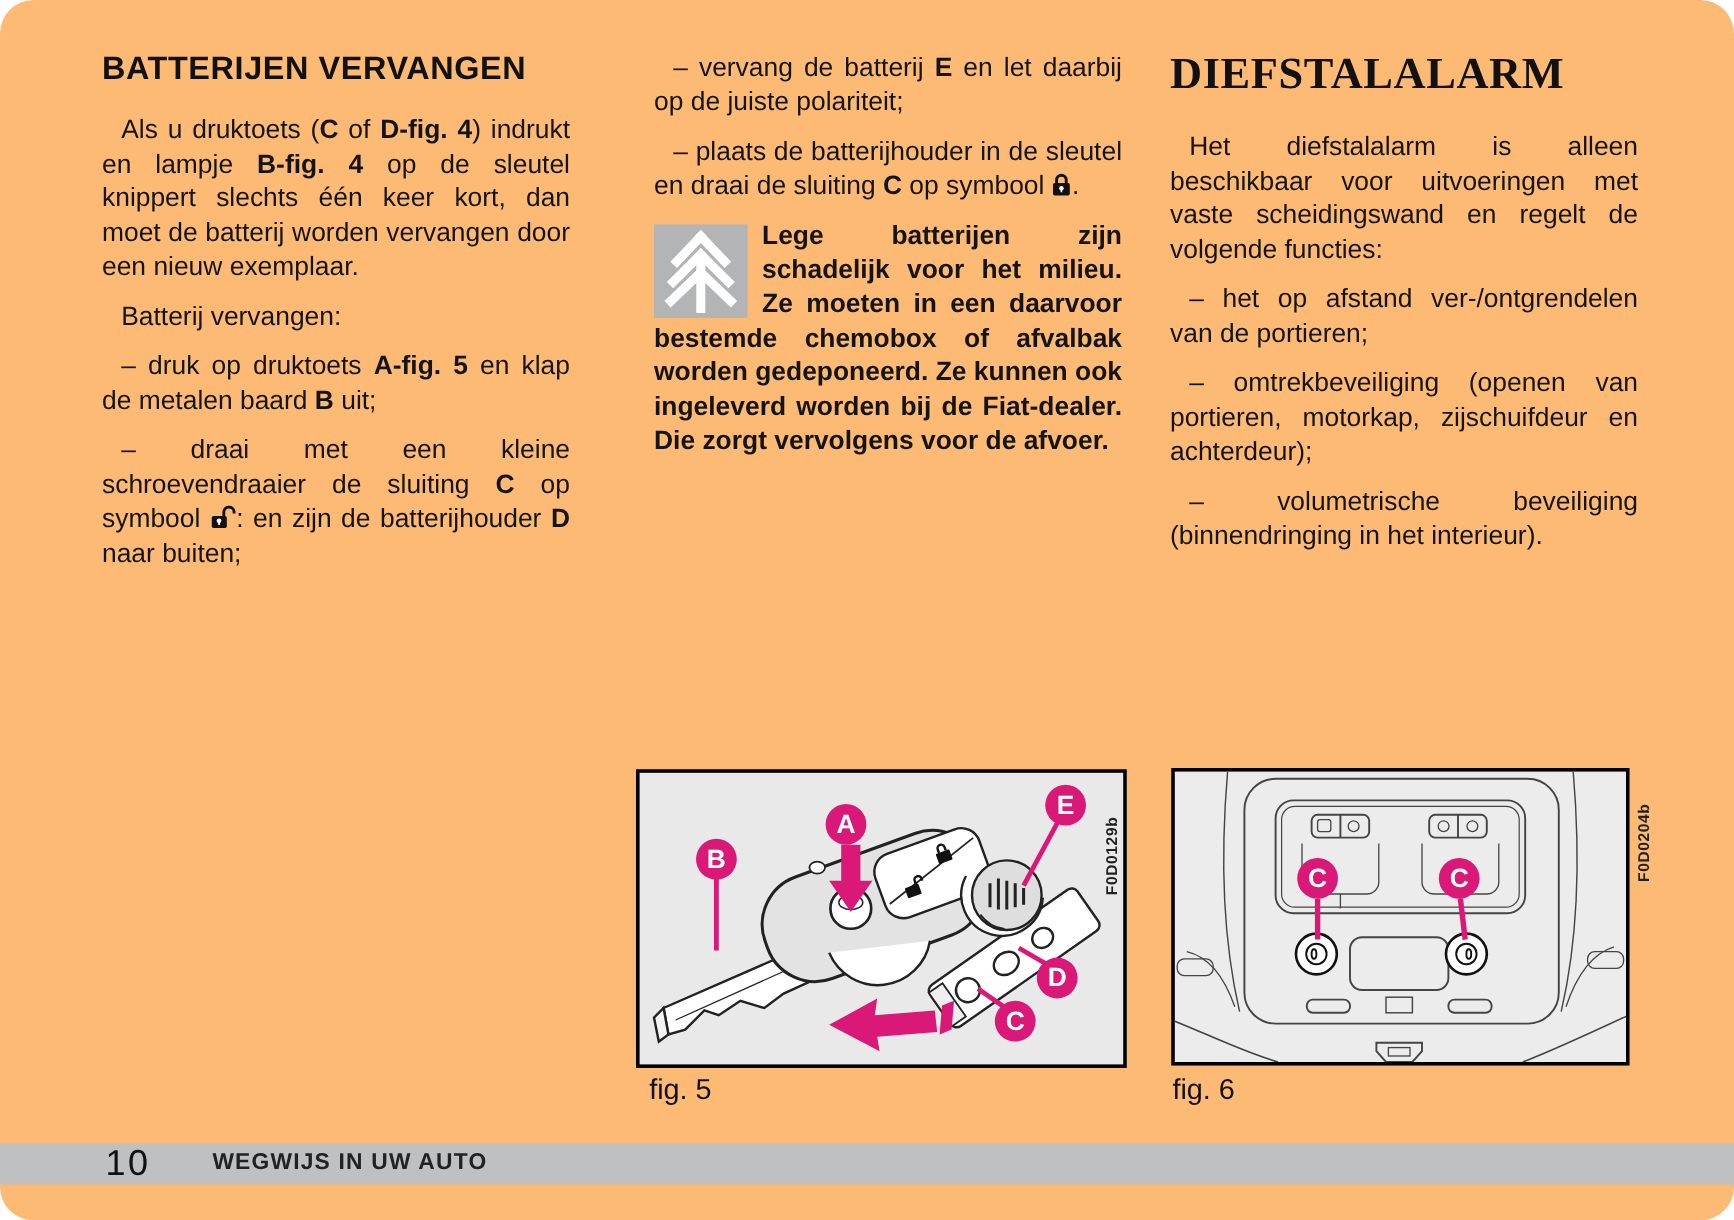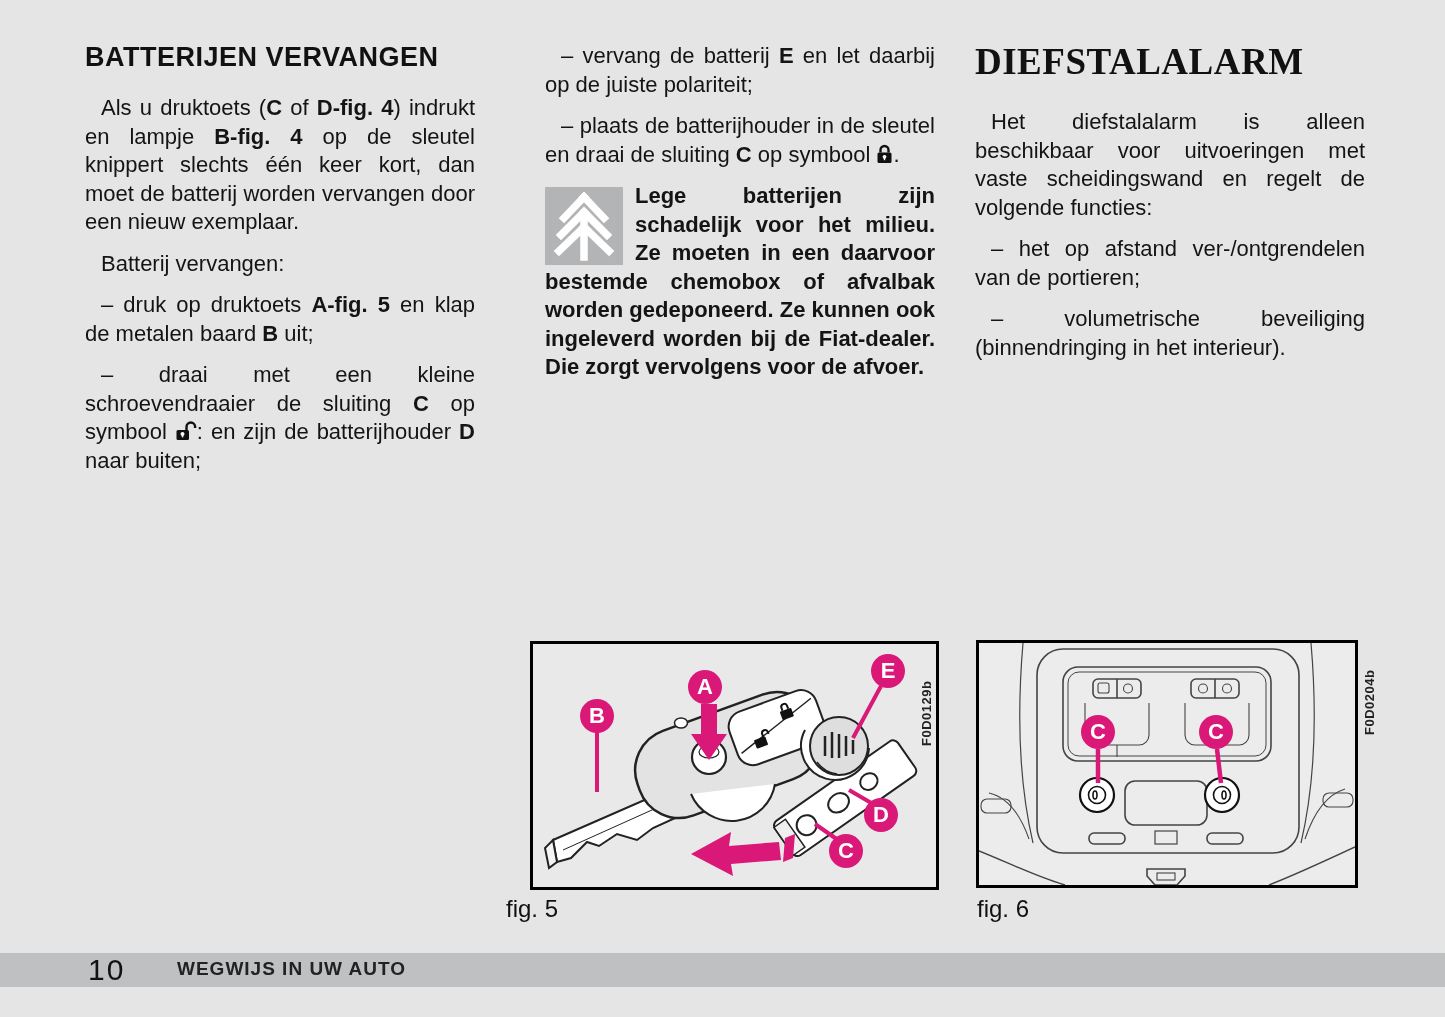--- a/index.html
+++ b/index.html
@@ -1,17 +1,17 @@
 <!DOCTYPE html>
 <html lang="nl"><head>
 <meta charset="utf-8">
 <style>
   html,body{margin:0;padding:0;background:#fff;}
-  .page{position:relative;width:1445px;height:1017px;background:#e5e5e5;overflow:hidden;
-        font-family:"Liberation Sans","DejaVu Sans",sans-serif;color:#141414;}
+  .page{position:relative;width:1445px;height:1017px;background:#fdba74;overflow:hidden;
+        font-family:"Liberation Sans","DejaVu Sans",sans-serif;color:#141414;border-radius:28px;}
   .col{position:absolute;top:42px;width:390px;text-align:justify;font-size:22px;line-height:28.5px;}
   .col1{left:85px;}
   .col2{left:545px;}
   .col3{left:975px;}
   .col p{margin:0 0 13px 0;text-indent:16px;}
   h2.sec-title{font-size:27px;line-height:30px;font-weight:bold;letter-spacing:.5px;margin:0 0 22px 0;
         text-align:left;text-indent:0;color:#111;}
   h1.chap-title{font-size:37px;line-height:40px;font-weight:bold;letter-spacing:.5px;margin:0 0 26px 0;
         text-align:left;text-indent:0;color:#111;font-family:Liberation Serif, serif;}
   b{font-weight:bold;}
@@ -20,21 +20,21 @@
   .eco-box{float:left;width:78px;height:78px;background:#b2b4b6;margin:5px 12px 2px 0;}
   .figure{position:absolute;border:3px solid #000;background:#e9e9e9;}
   .fig5{left:530px;top:641px;width:403px;height:243px;}
   .fig6{left:976px;top:640px;width:376px;height:242px;background:#ececec;}
   .figure svg.art{position:absolute;left:0;top:0;}
   .lbl{position:absolute;width:34px;height:34px;border-radius:50%;background:#d91878;color:#fff;
        font-weight:bold;font-size:22px;display:flex;align-items:center;justify-content:center;}
   .figcode{position:absolute;font-size:13px;font-weight:bold;color:#222;letter-spacing:.5px;
        transform:rotate(-90deg);transform-origin:0 0;white-space:nowrap;}
   .caption{position:absolute;font-size:24px;color:#111;}
-  .cap5{left:506px;top:895px;text-align:center;}
+  .cap5{left:541px;top:895px;text-align:center;}
   .cap6{left:977px;top:895px;}
   .footer-bar{position:absolute;left:0;top:953px;width:1445px;height:34px;background:#bec0c2;}
   .page-num{position:absolute;left:88px;top:951px;font-size:30px;font-weight:normal;letter-spacing:2px;
        line-height:38px;color:#111;}
   .footer-title{position:absolute;left:177px;top:958px;font-size:19px;font-weight:bold;
        letter-spacing:1px;color:#222;}
 </style>
 </head>
 <body>
 
@@ -77,20 +77,21 @@
         </svg>
       </span>
       <span>Lege batterijen zijn schadelijk voor het milieu. Ze moeten in een daarvoor bestemde chemobox of afvalbak worden gedeponeerd. Ze kunnen ook ingeleverd worden bij de Fiat-dealer. Die zorgt vervolgens voor de afvoer.</span>
     </div>
   </section>
 
   <section class="col col3">
     <h1 class="chap-title">DIEFSTALALARM</h1>
     <p>Het diefstalalarm is alleen beschikbaar voor uitvoeringen met vaste scheidingswand en regelt de volgende functies:</p>
     <p>– het op afstand ver-/ontgrendelen van de portieren;</p>
+    <p>– omtrekbeveiliging (openen van portieren, motorkap, zijschuifdeur en achterdeur);</p>
     <p>– volumetrische beveiliging (binnendringing in het interieur).</p>
   </section>
 
   <div class="figure fig5">
     <svg class="art" width="403" height="243" viewBox="0 0 403 243">
 
       <g stroke="#222" stroke-width="2" fill="#fff">
         <polygon points="20,196 148,140 164,164 120,184 104,196 84,190 66,202 54,198 38,214 24,218"></polygon>
         <polygon points="20,196 24,218 16,224 12,204" fill="#f4f4f4"></polygon>
         <path d="M30,206 L150,152" stroke-width="1" fill="none"></path>

